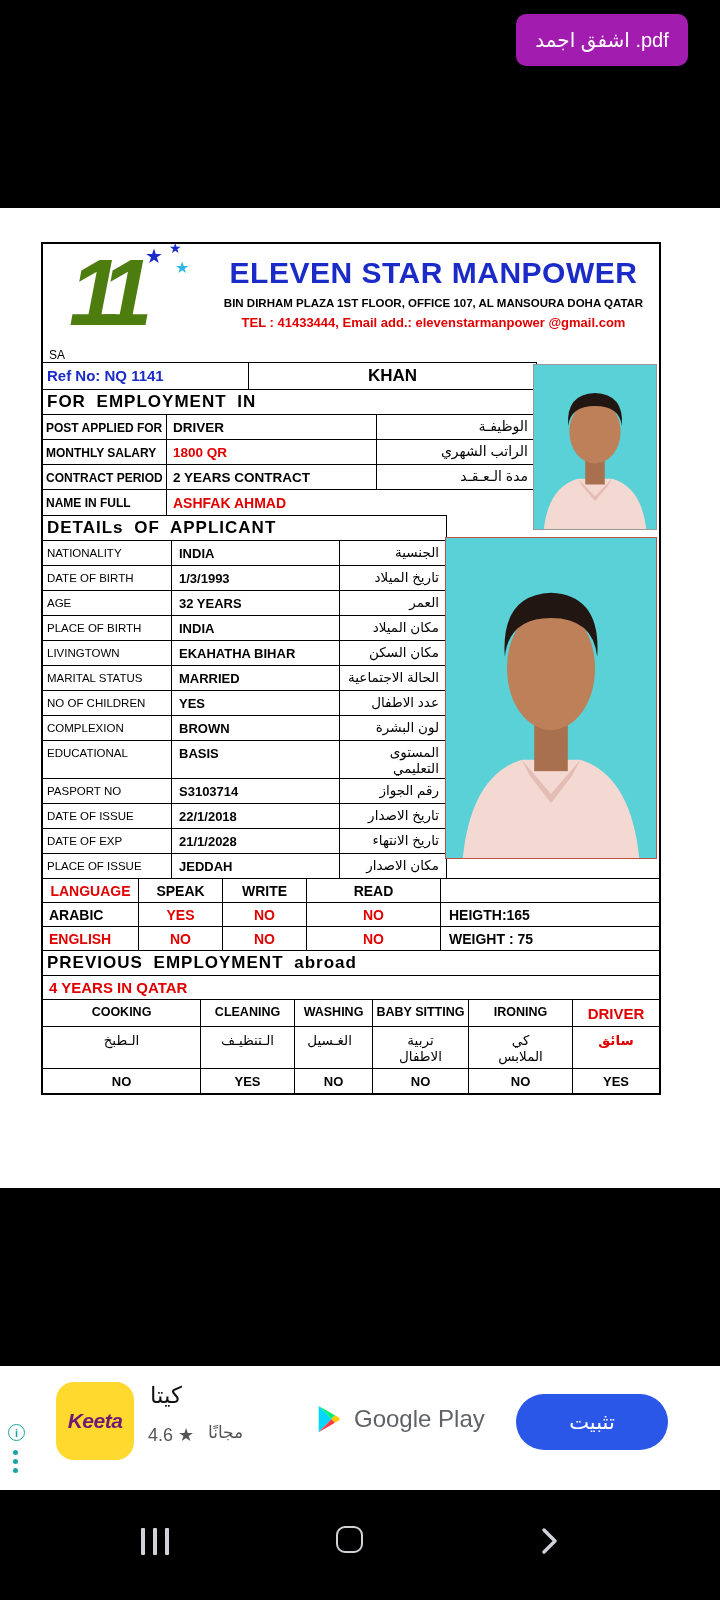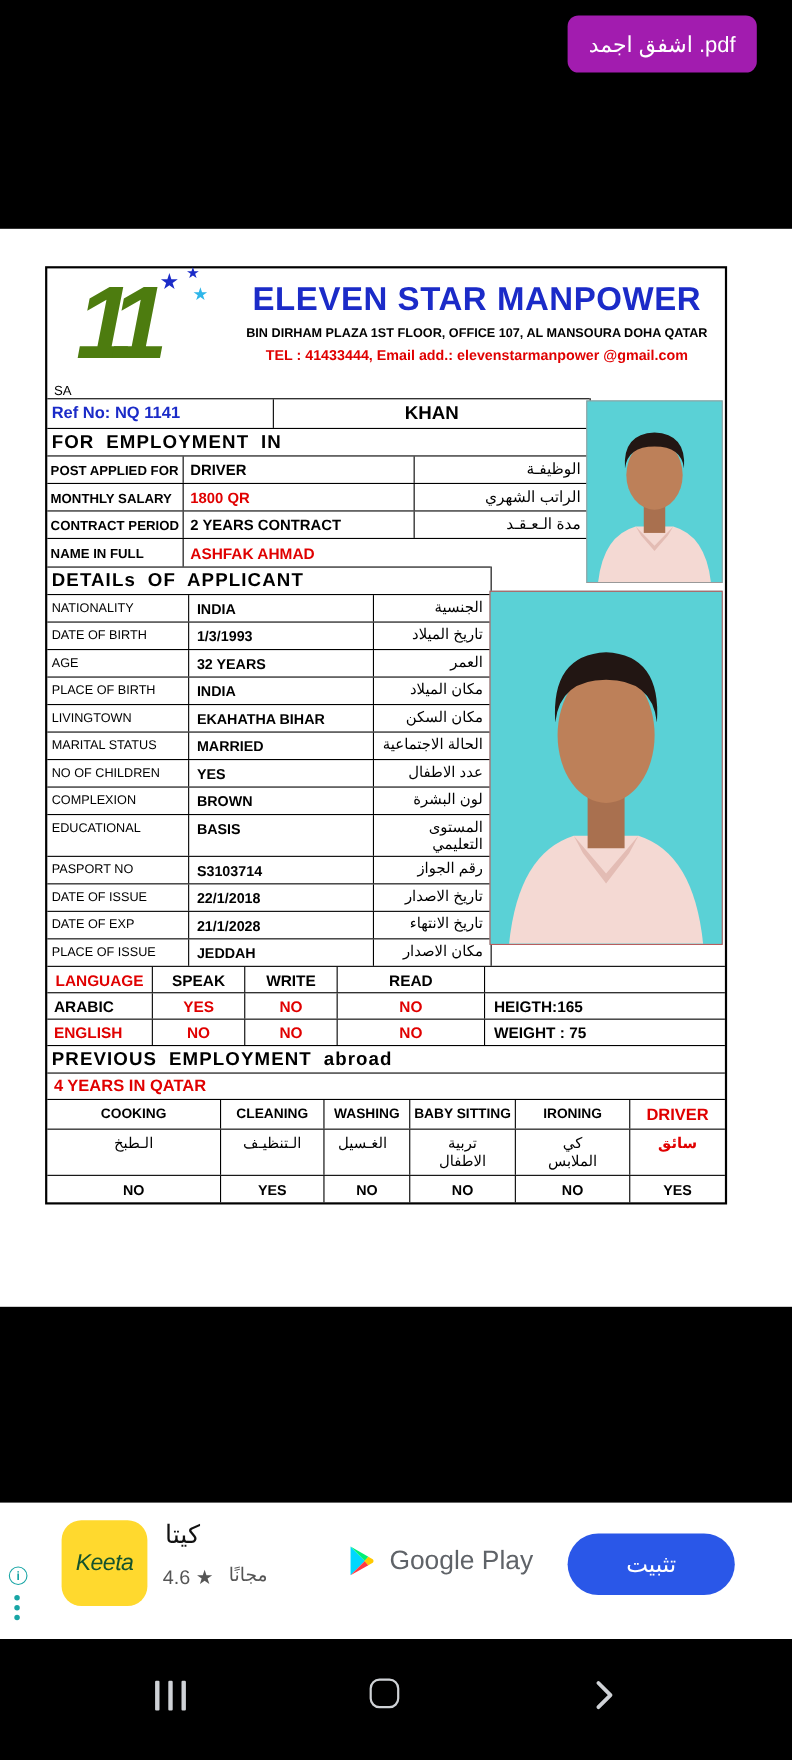--- a/index.html
+++ b/index.html
@@ -72,21 +72,21 @@
   .sk-ans { font-weight:bold; font-size:13px; padding:5px 2px 4px; }
 
   
   .ad { position:absolute; left:0; top:1366px; width:720px; height:124px; background:#fff; }
   .info-icon { position:absolute; left:8px; top:58px; width:17px; height:17px; border:1.5px solid #18a5a5; border-radius:50%;
     color:#18a5a5; font-size:11px; display:flex; align-items:center; justify-content:center; font-weight:bold; }
   .rail-dots { position:absolute; left:13px; top:84px; display:flex; flex-direction:column; gap:4px; }
   .rail-dots i { width:5px; height:5px; border-radius:50%; background:#18a5a5; }
   .keeta-tile { position:absolute; left:56px; top:16px; width:78px; height:78px; background:#ffd92e; border-radius:18px;
     display:flex; align-items:center; justify-content:center; }
-  .keeta-word { font-weight:normal; font-style:italic; font-size:21px; color:#14532d; letter-spacing:-.5px; }
+  .keeta-word { font-weight:bold; font-style:italic; font-size:21px; color:#701a75; letter-spacing:-.5px; }
   .app-name { position:absolute; left:150px; top:16px; font-size:23px; color:#111; }
   .rating { position:absolute; left:148px; top:58px; font-size:18px; color:#555; display:flex; gap:5px; align-items:center; }
   .price { position:absolute; left:208px; top:56px; font-size:17px; color:#555; }
   .gp-badge { position:absolute; left:314px; top:38px; display:flex; align-items:center; gap:10px; }
   .gp-text { font-size:24px; color:#5f6368; }
   .install-btn { position:absolute; left:516px; top:28px; width:152px; height:56px; background:#2a57e8; border-radius:28px;
     color:#fff; font-size:21px; display:flex; align-items:center; justify-content:center; cursor:pointer; }
 
   
   .nav { position:absolute; left:0; top:1490px; width:720px; height:110px; background:#000; }

